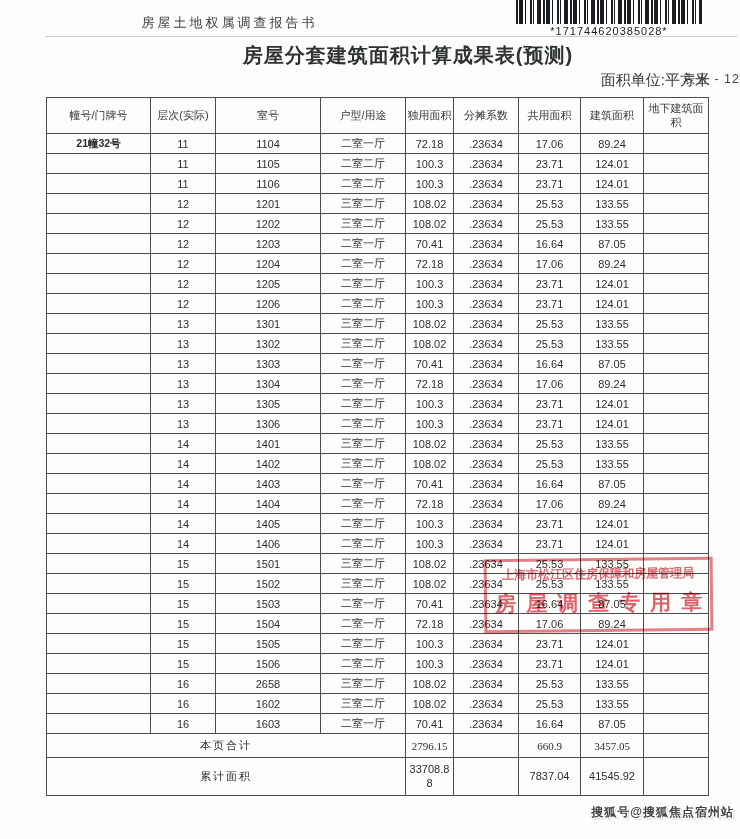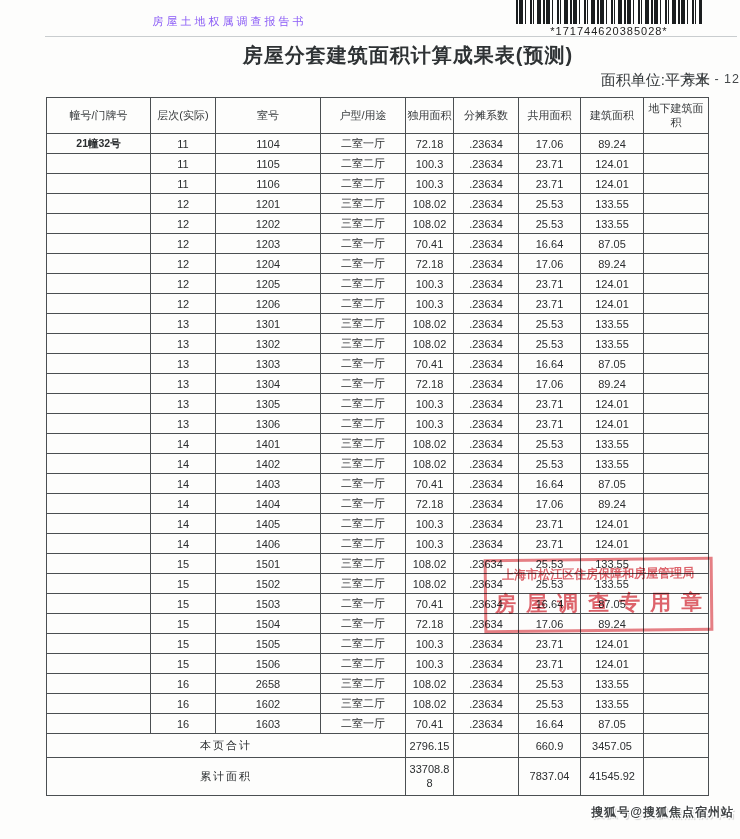--- a/index.html
+++ b/index.html
@@ -12,21 +12,21 @@
     width:740px; height:839px;
     margin:0 auto;
     background:#fdfdfc;
     overflow:hidden;
     color:#2b2b2b;
   }
   
   .report-header {
     position:absolute; top:14px; left:0; width:62%;
     text-align:center;
-    font-size:11px; color:#8b5cf6; letter-spacing:3px;
+    font-size:13px; color:#404040; letter-spacing:3px;
   }
   .barcode-wrap {
     position:absolute; top:0; left:516px; width:186px;
     text-align:center;
   }
   .barcode {
     height:24px; width:100%;
     background:
       repeating-linear-gradient(90deg,
         #1a1d1f 0 2px, #fff 2px 3px,
@@ -77,21 +77,21 @@
     color:#2b2e30;
     overflow:hidden;
   }
   .area-table thead th {
     height:36px; font-weight:normal; font-size:11px; color:#35383a;
     line-height:1.25;
   }
   .area-table tbody td { height:20px; }
   .type-cell { color:#8f9497; }
   .building-cell { font-weight:bold; font-size:10.5px; color:#3a3d3f; }
-  .total-row td { height:24px; }
+  .total-row td { height:24px;font-family:Liberation Serif, serif; }
   .cumulative-row td { height:38px; line-height:1.2; }
   .sum-label { color:#45494b; letter-spacing:2px; }
   .wrap-num { word-break:break-all; line-height:1.25; }
   
   .stamp {
     position:absolute; left:484px; top:558px;
     width:229px; height:74px;
     border:3px solid rgba(223,86,94,.75);
     transform:rotate(-0.6deg);
     mix-blend-mode:multiply;

